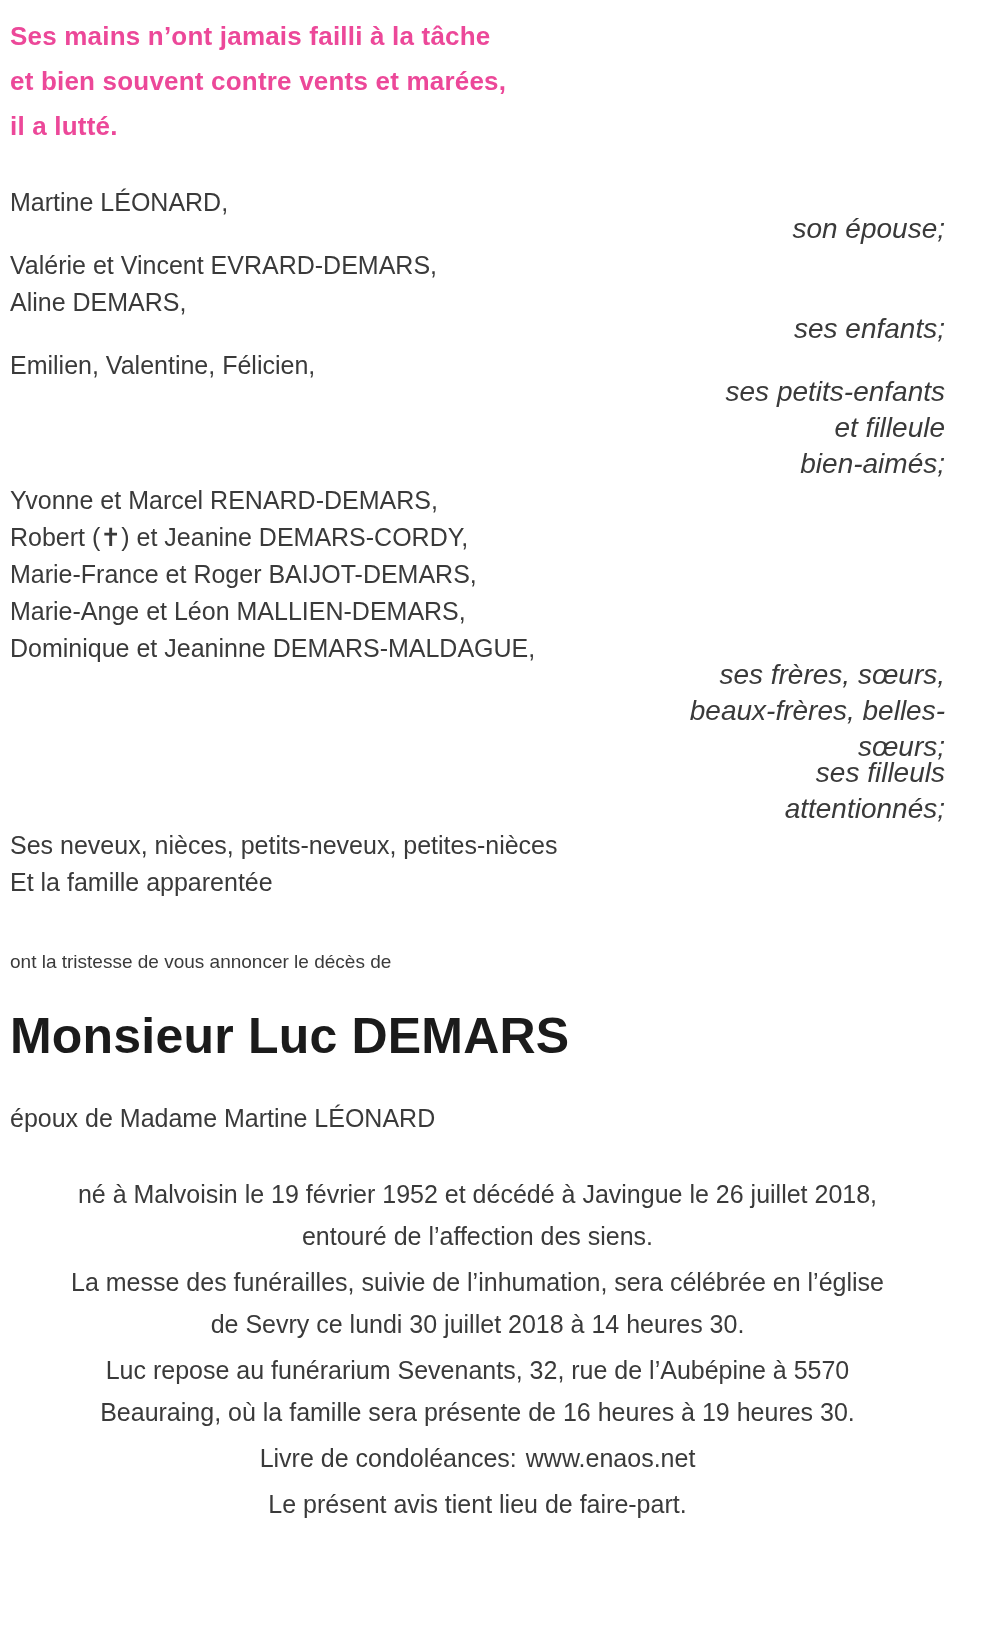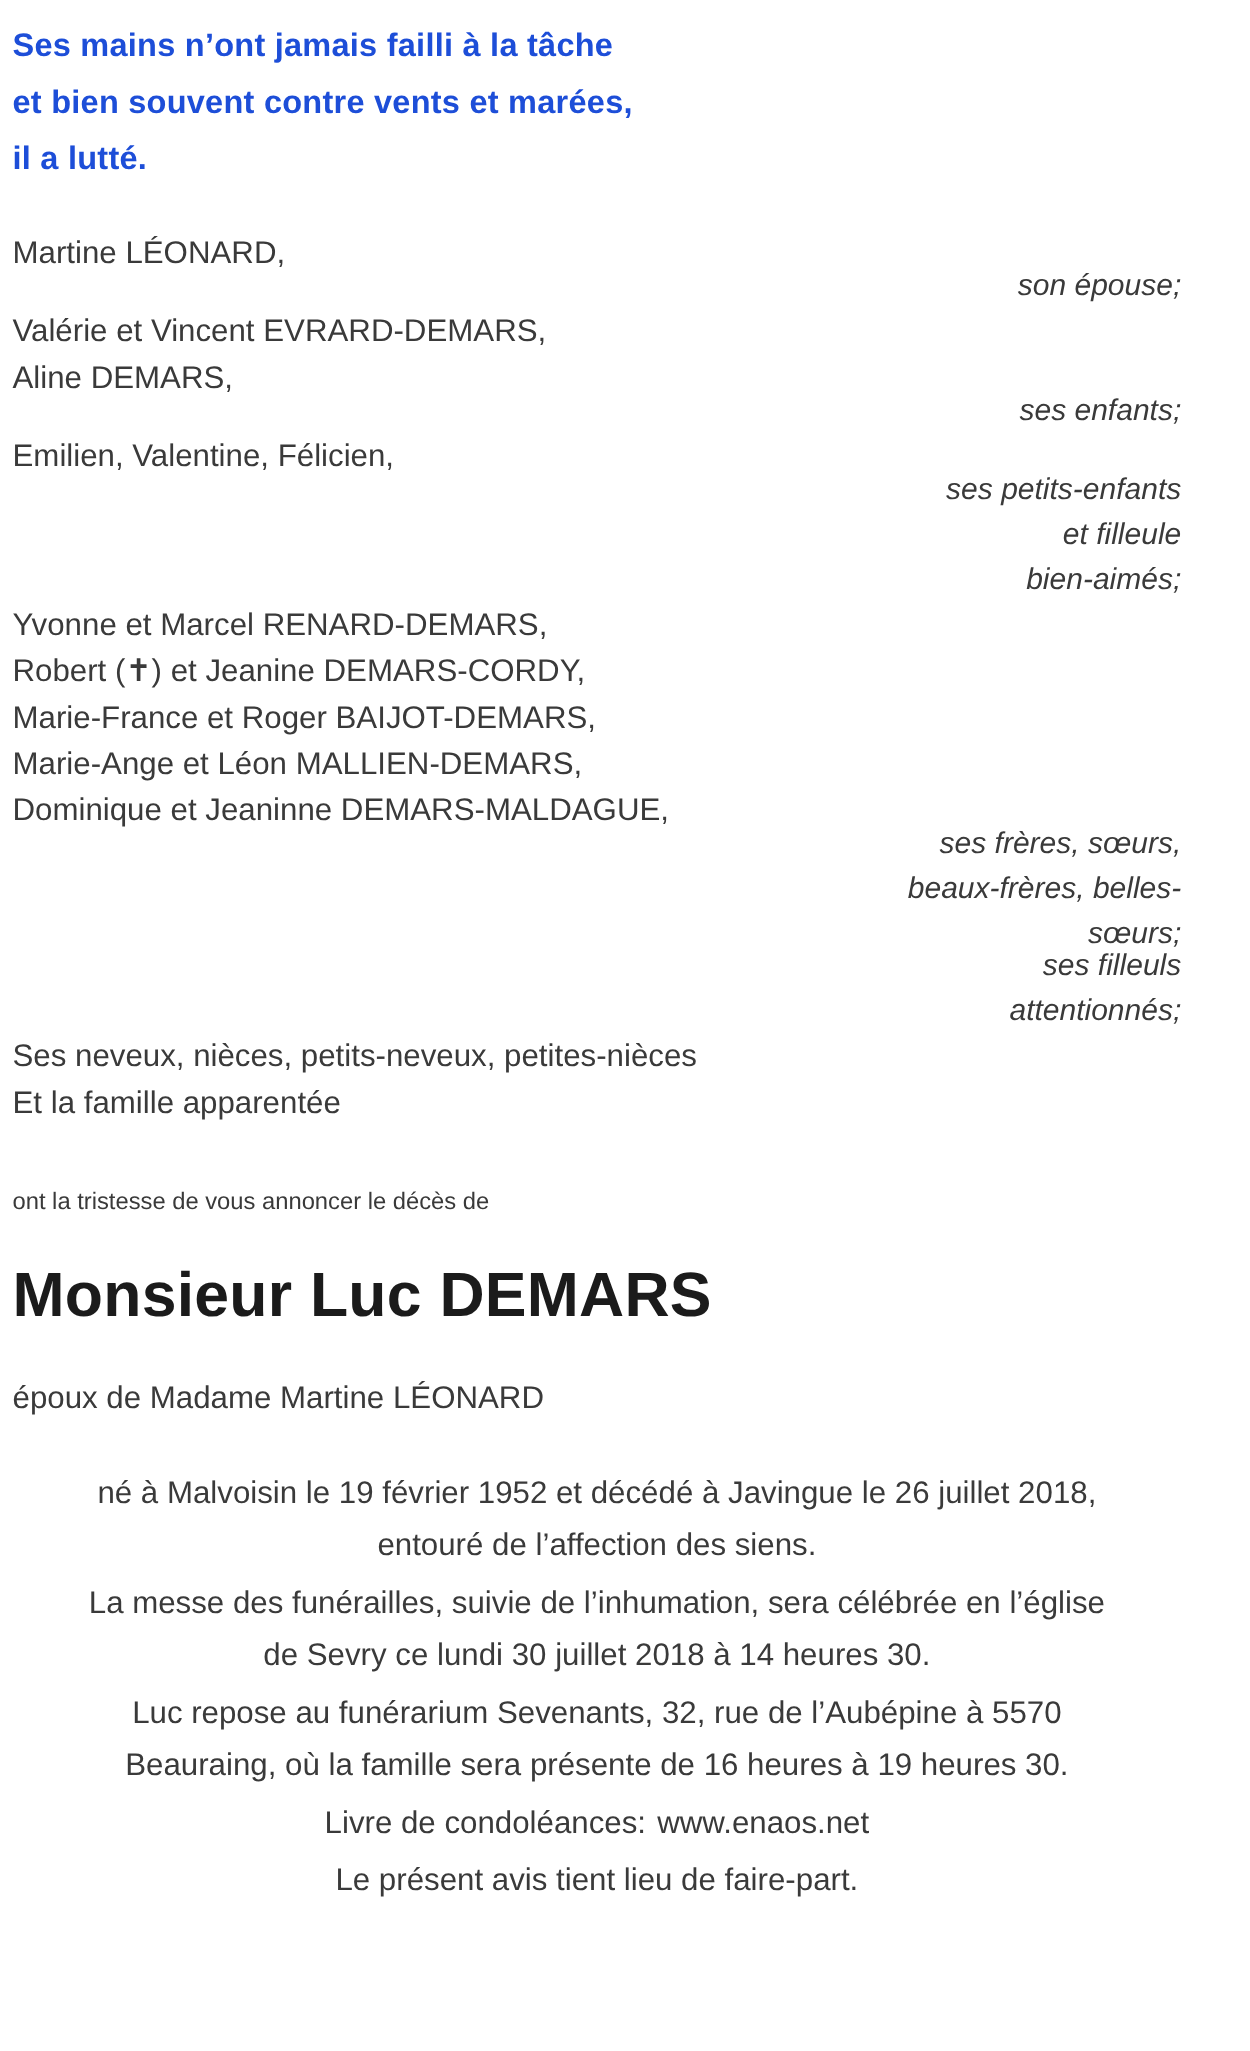--- a/index.html
+++ b/index.html
@@ -11,37 +11,37 @@
     background: #ffffff;
     font-family: "Liberation Sans", "DejaVu Sans", sans-serif;
     color: #3a3a3a;
     -webkit-font-smoothing: antialiased;
   }
   .page { padding: 14px 55px 40px 10px; }
 
   .epitaph {
     font-size: 26px;
     font-weight: 700;
-    color: #1d4ed8;
+    color: #ec4899;
     line-height: 45px;
     letter-spacing: 0.2px;
   }
 
   .family { margin-top: 35px; }
   .name-line {
     font-size: 25px;
     line-height: 37px;
     color: #3a3a3a;
   }
   .relations {
     text-align: right;
     margin-top: -10px;
   }
   .relation-line {
-    font-size: 24px;
+    font-size: 28px;
     line-height: 36px;
     font-style: italic;
     color: #3a3a3a;
   }
 
   .announcement {
     font-size: 19px;
     line-height: 38px;
     margin: 42px 0 0 0;
   }

